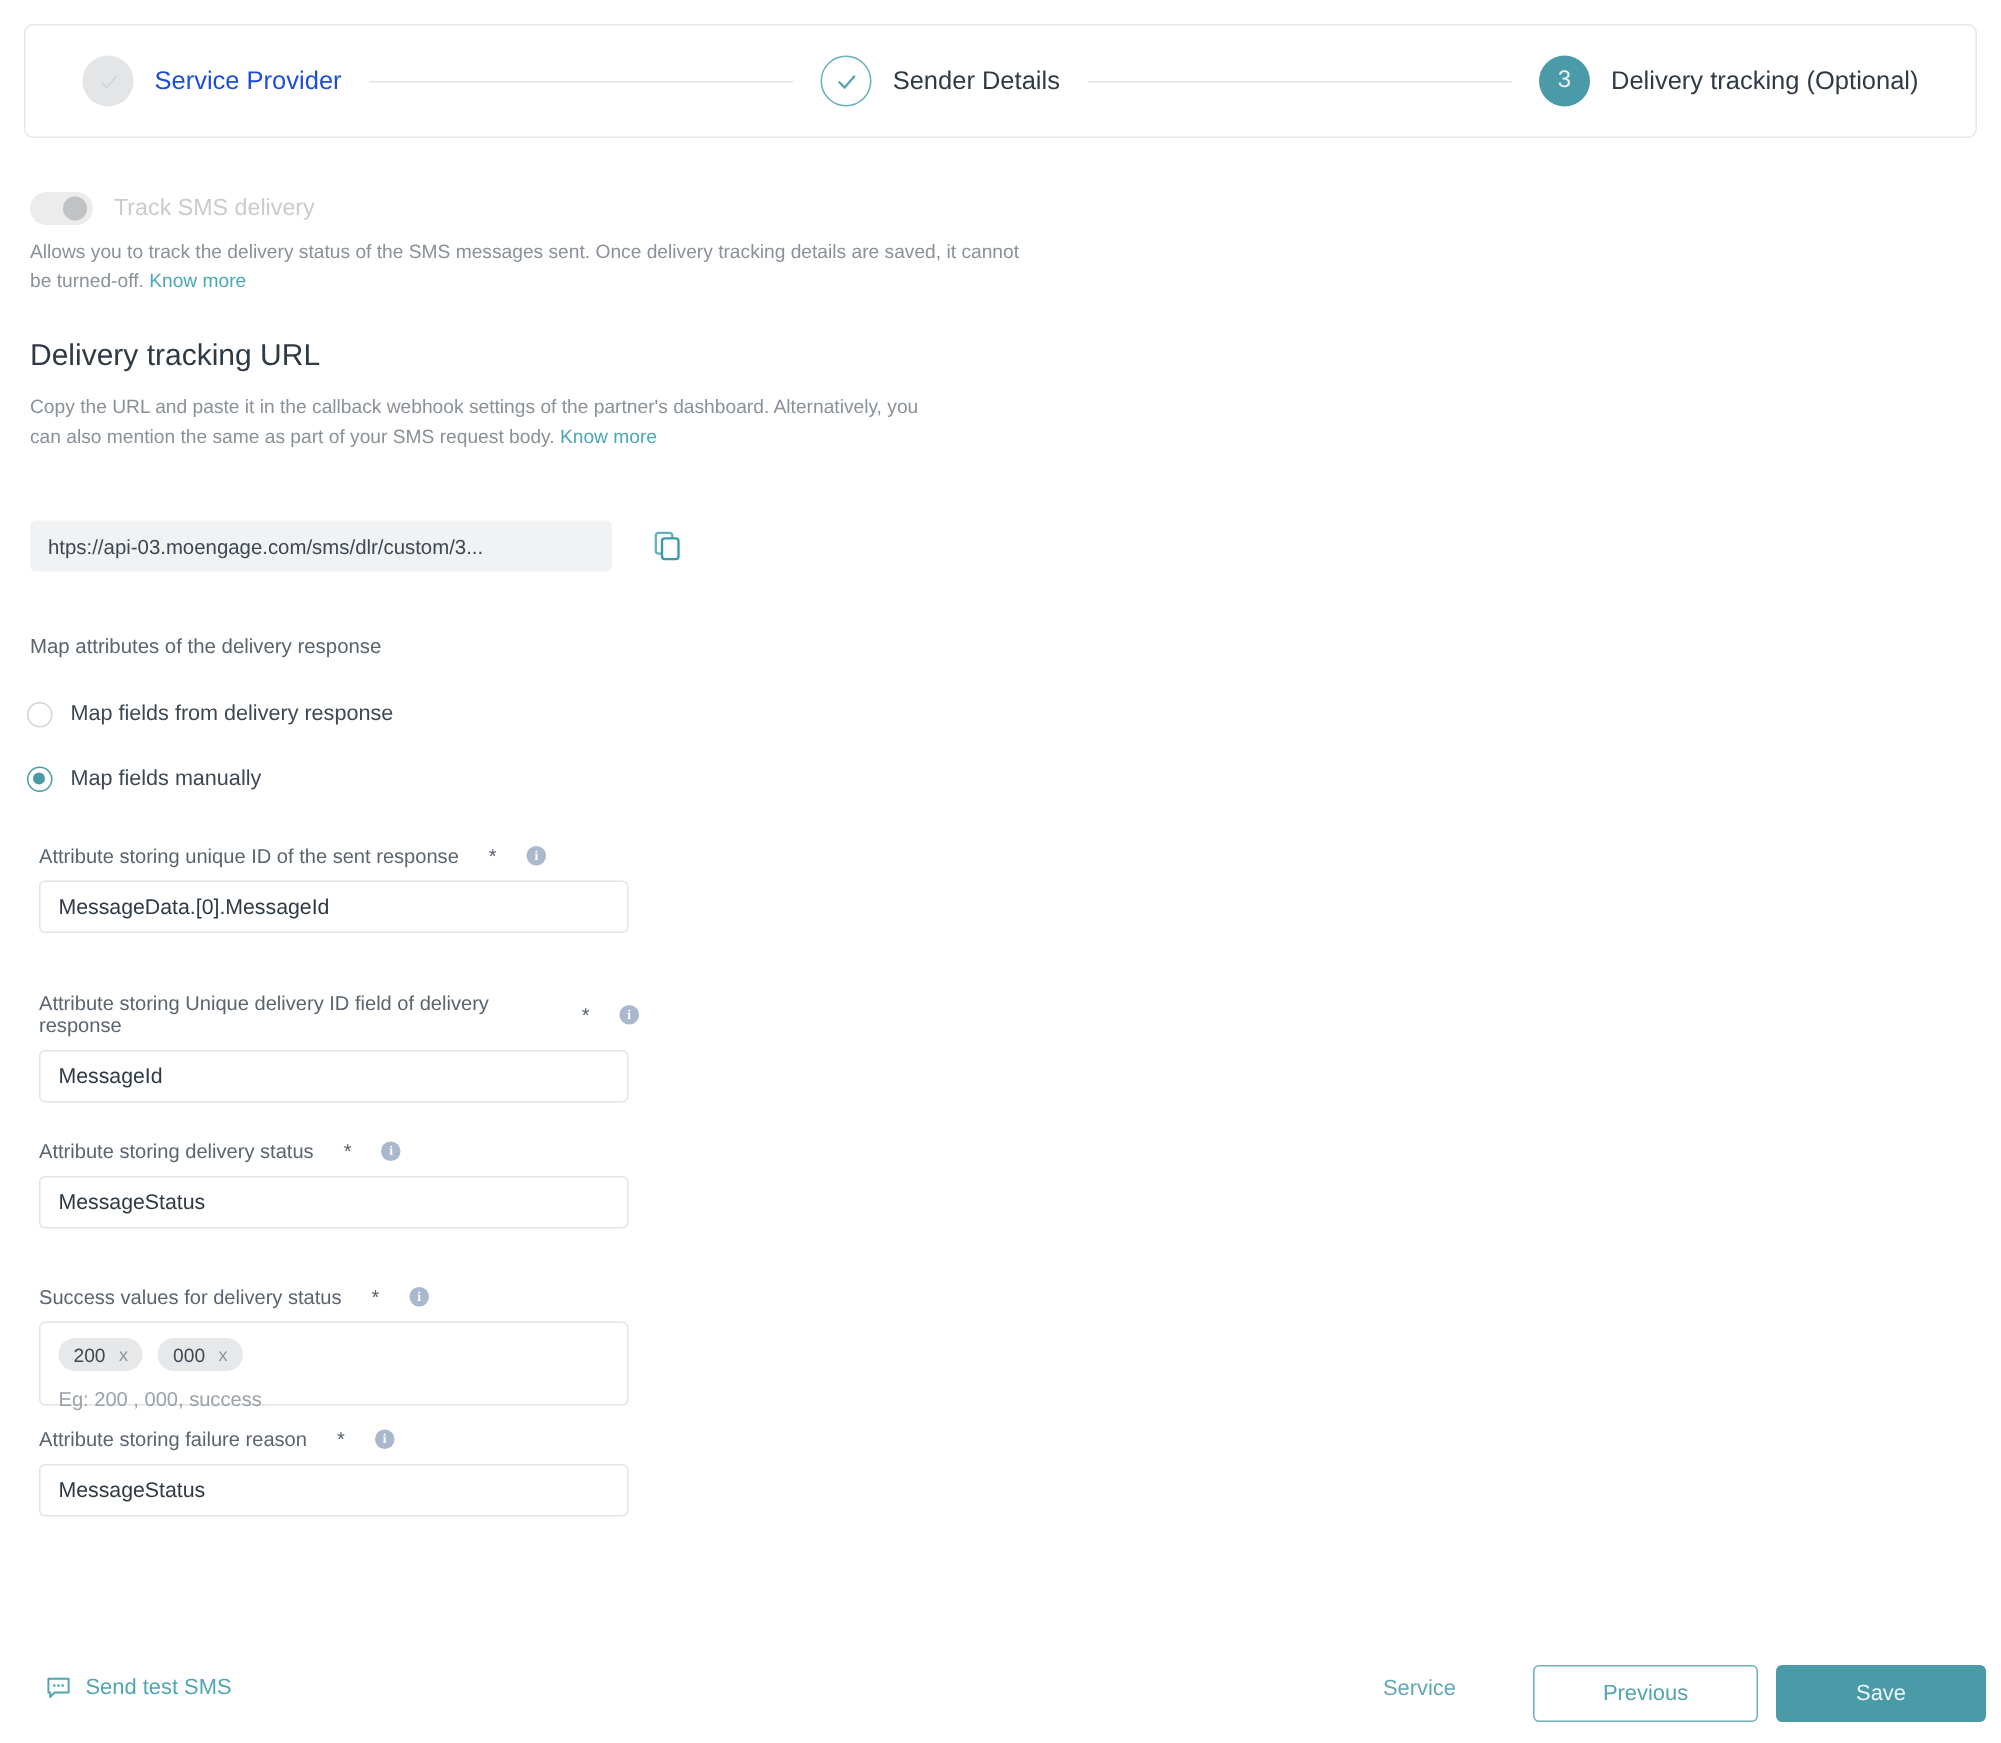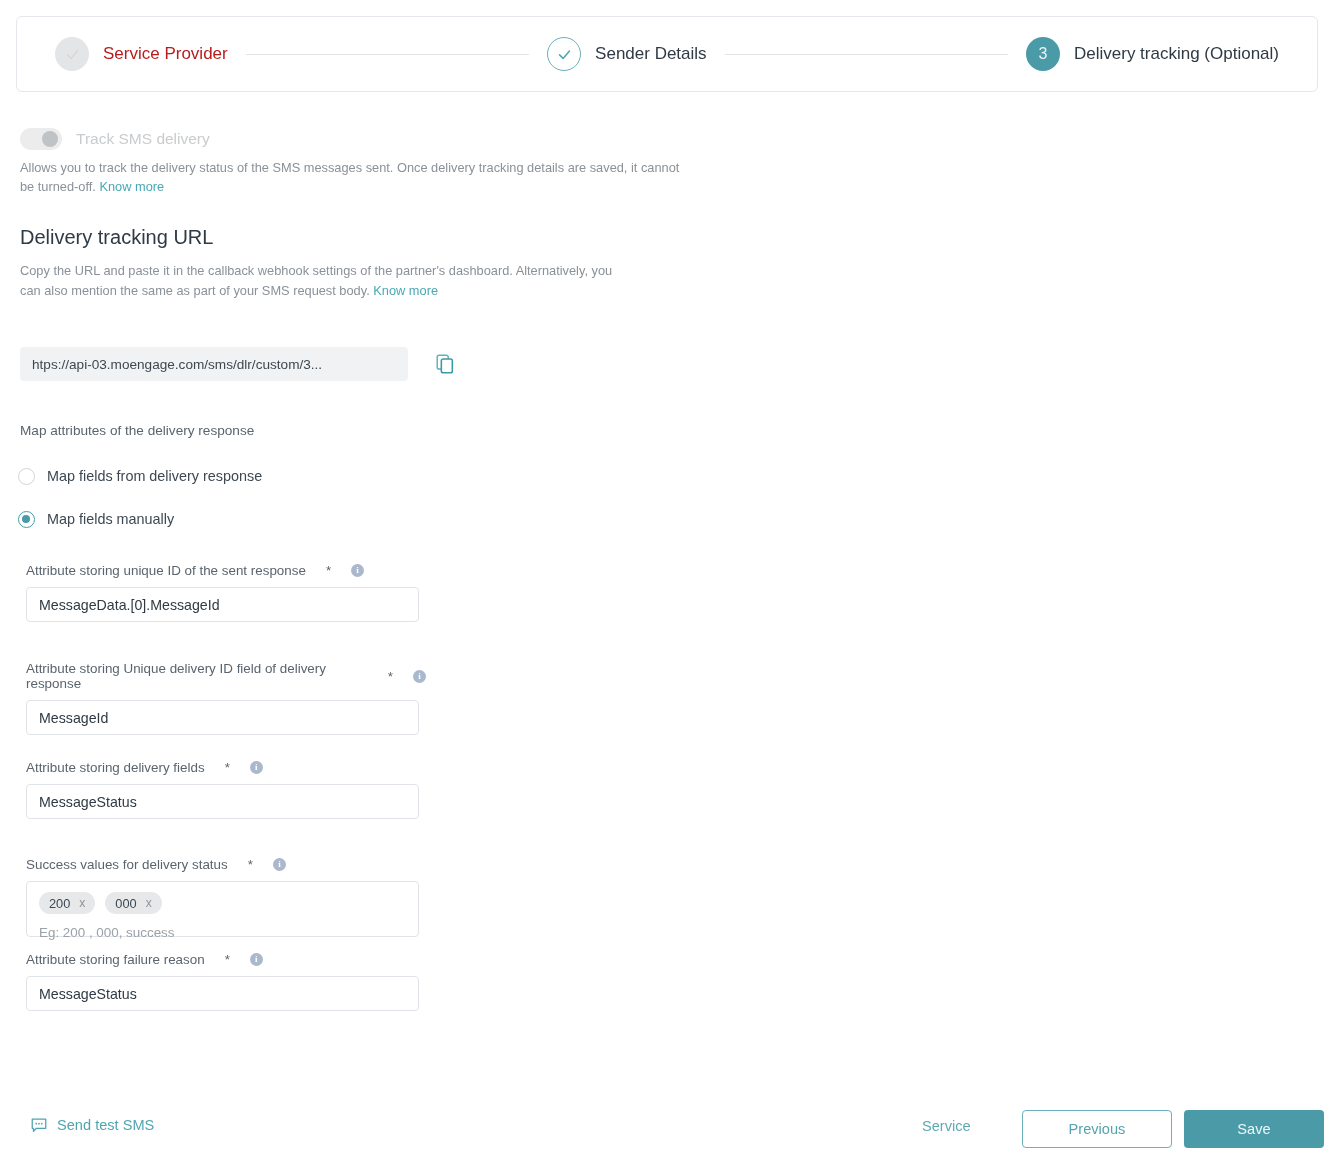--- a/index.html
+++ b/index.html
@@ -33,21 +33,21 @@
     display: flex; align-items: center; justify-content: center;
     flex: 0 0 auto;
   }
   .step-circle.done-muted { background: #e3e5e6; }
   .step-circle.done-active { background: #fff; border: 1.6px solid #68b0b8; }
   .step-circle.current { background: #4a9ba7; }
   .step-num {
     color: #eaf3f4; font-size: 16px; font-weight: 400; line-height: 1;
   }
   .step-label { margin-left: 14px; font-size: 17px; white-space: nowrap; }
-  .step-label.muted { color: #b91c1c; }
+  .step-label.muted { color: #1d4ed8; }
   .step-label.dark { color: #2f3a44; }
   .connector { flex: 1 1 auto; height: 1px; background: #e2e5e8; margin: 0 18px; }
   .tick { width: 17px; height: 17px; display: block; }
 
   
   .toggle-row {
     position: absolute; left: 20px; top: 128px;
     display: flex; align-items: center;
   }
   .switch {
@@ -266,21 +266,21 @@
   <div class="field-label">
     <span>Attribute storing Unique delivery ID field of delivery response</span>
     <span class="req">*</span>
     <span class="info-icon">i</span>
   </div>
   <input class="text-input" type="text" value="MessageId" style="">
 </div>
 
 <div class="field" style="top:760px;">
   <div class="field-label">
-    <span>Attribute storing delivery fields</span>
+    <span>Attribute storing delivery status</span>
     <span class="req">*</span>
     <span class="info-icon">i</span>
   </div>
   <input class="text-input" type="text" value="MessageStatus" style="">
 </div>
 
 <div class="field" style="top:857px;">
   <div class="field-label">
     <span>Success values for delivery status</span>
     <span class="req">*</span>

